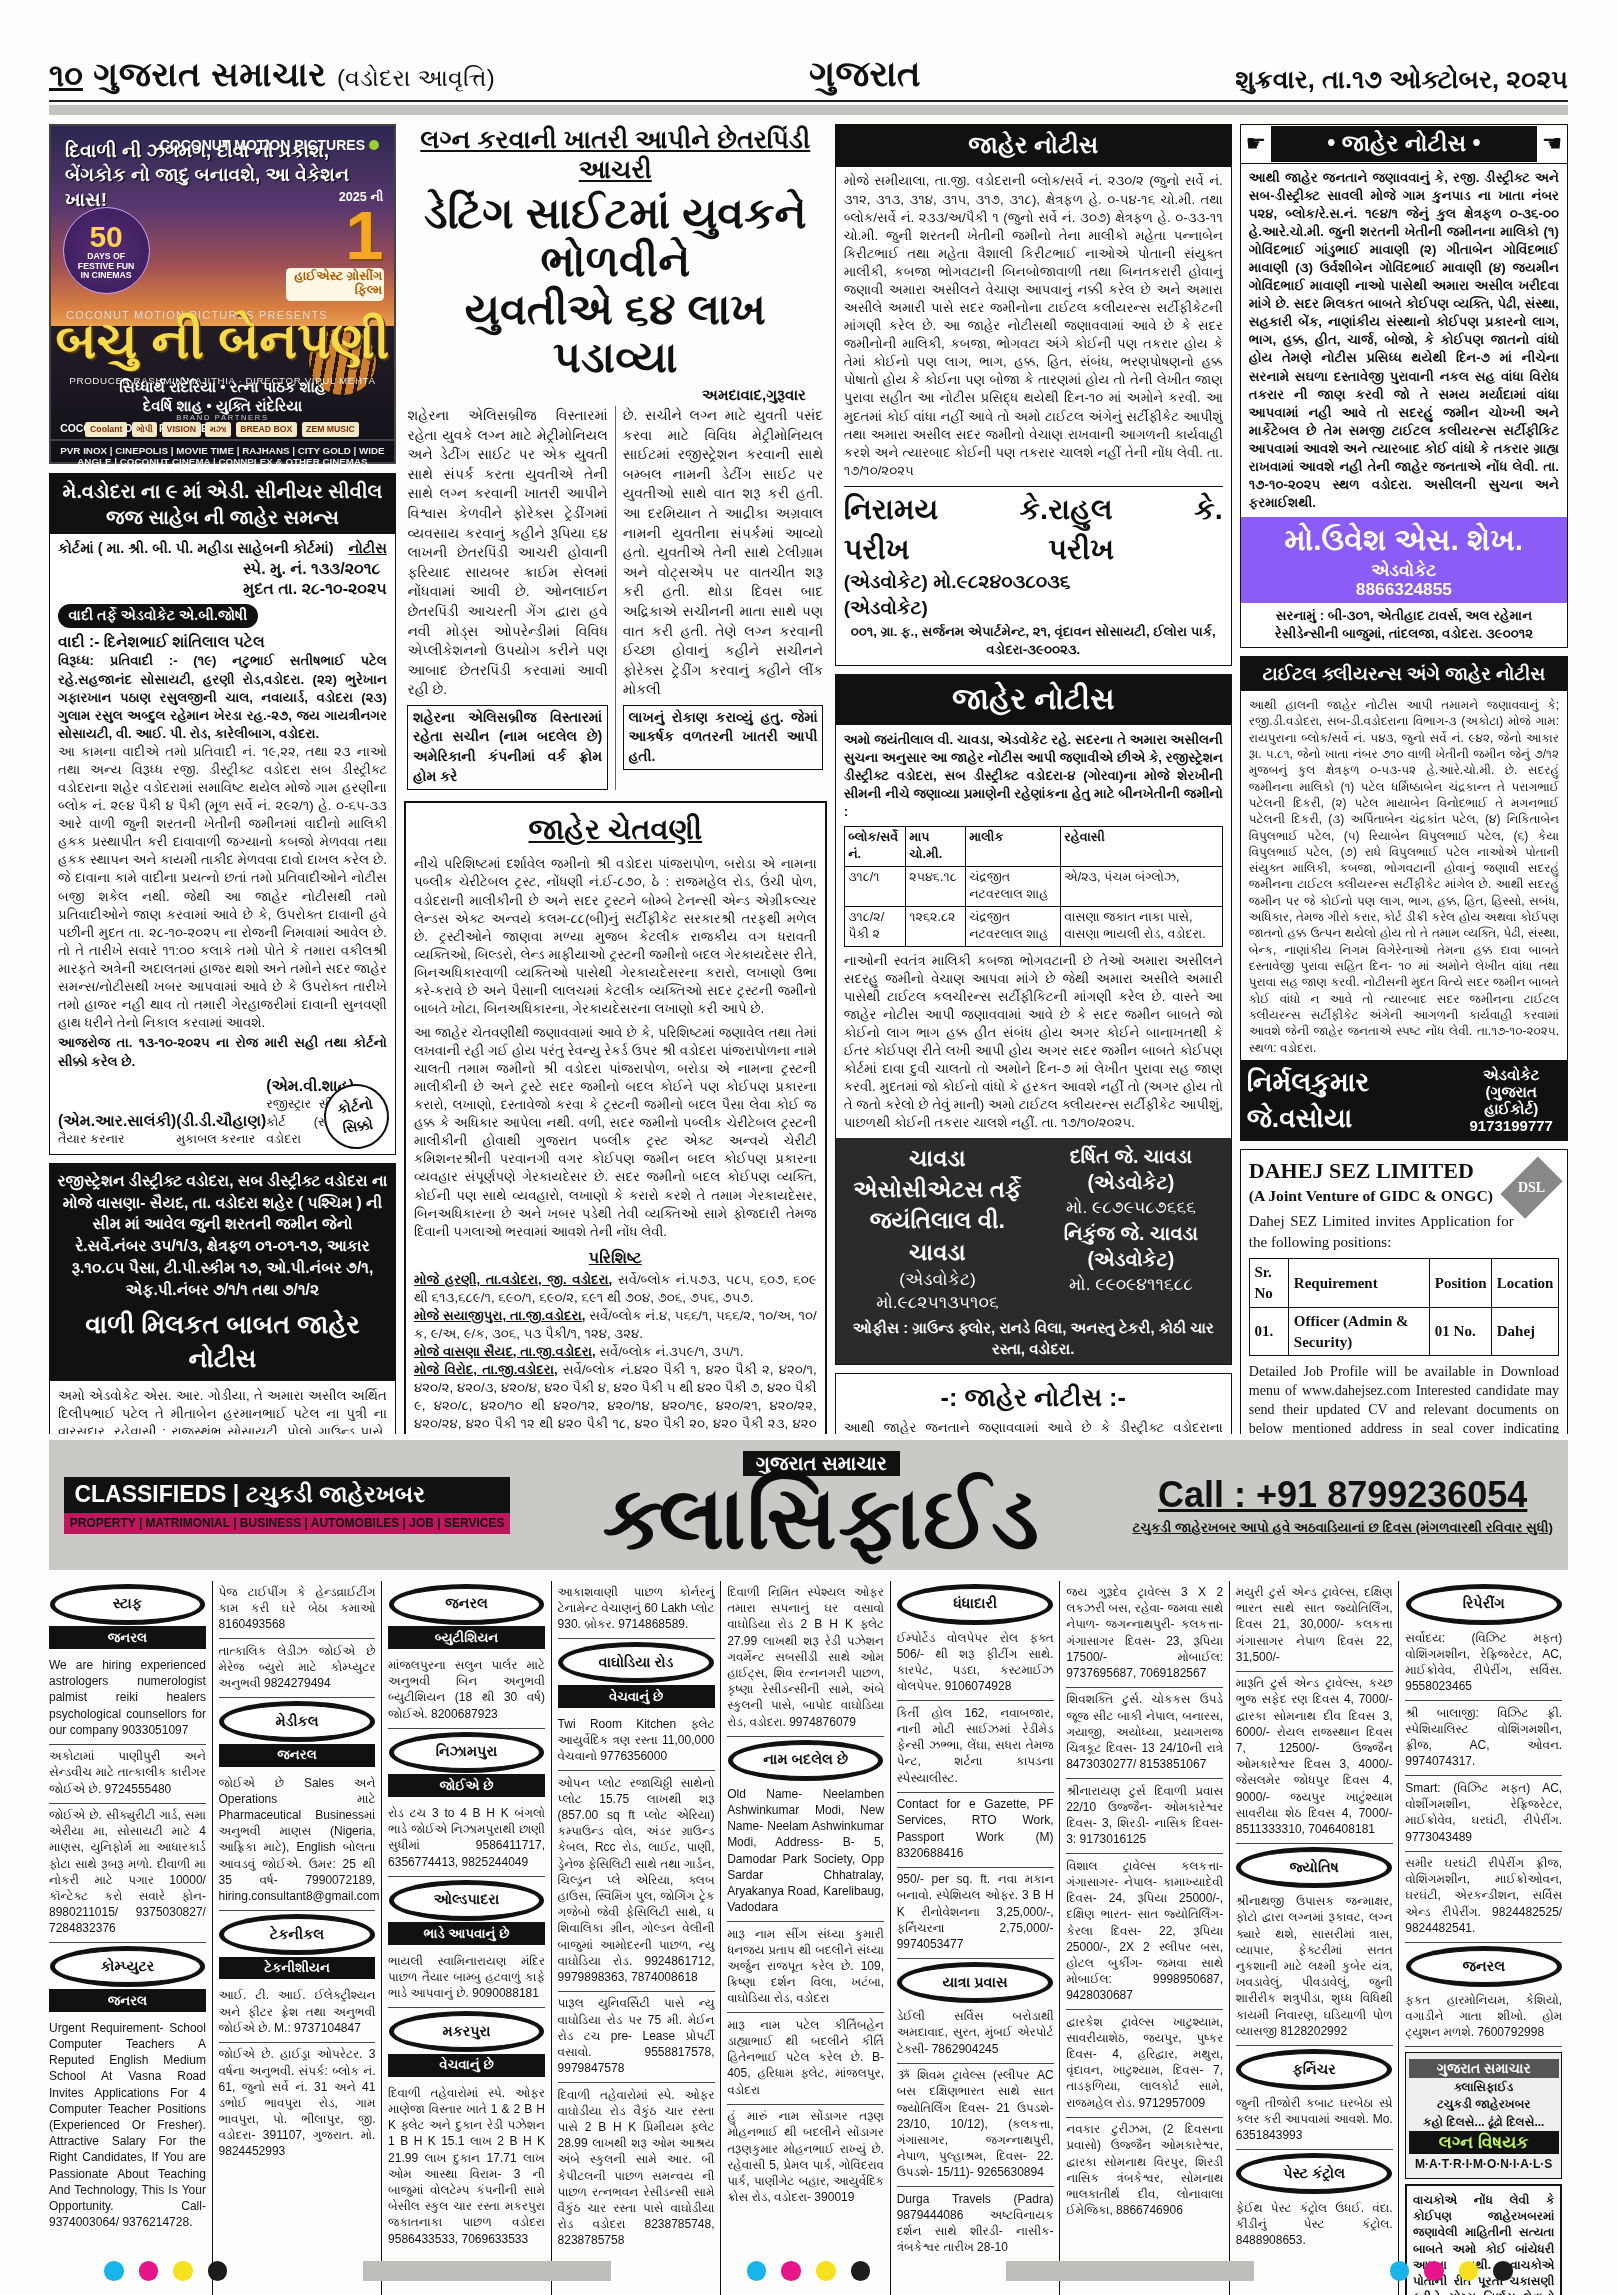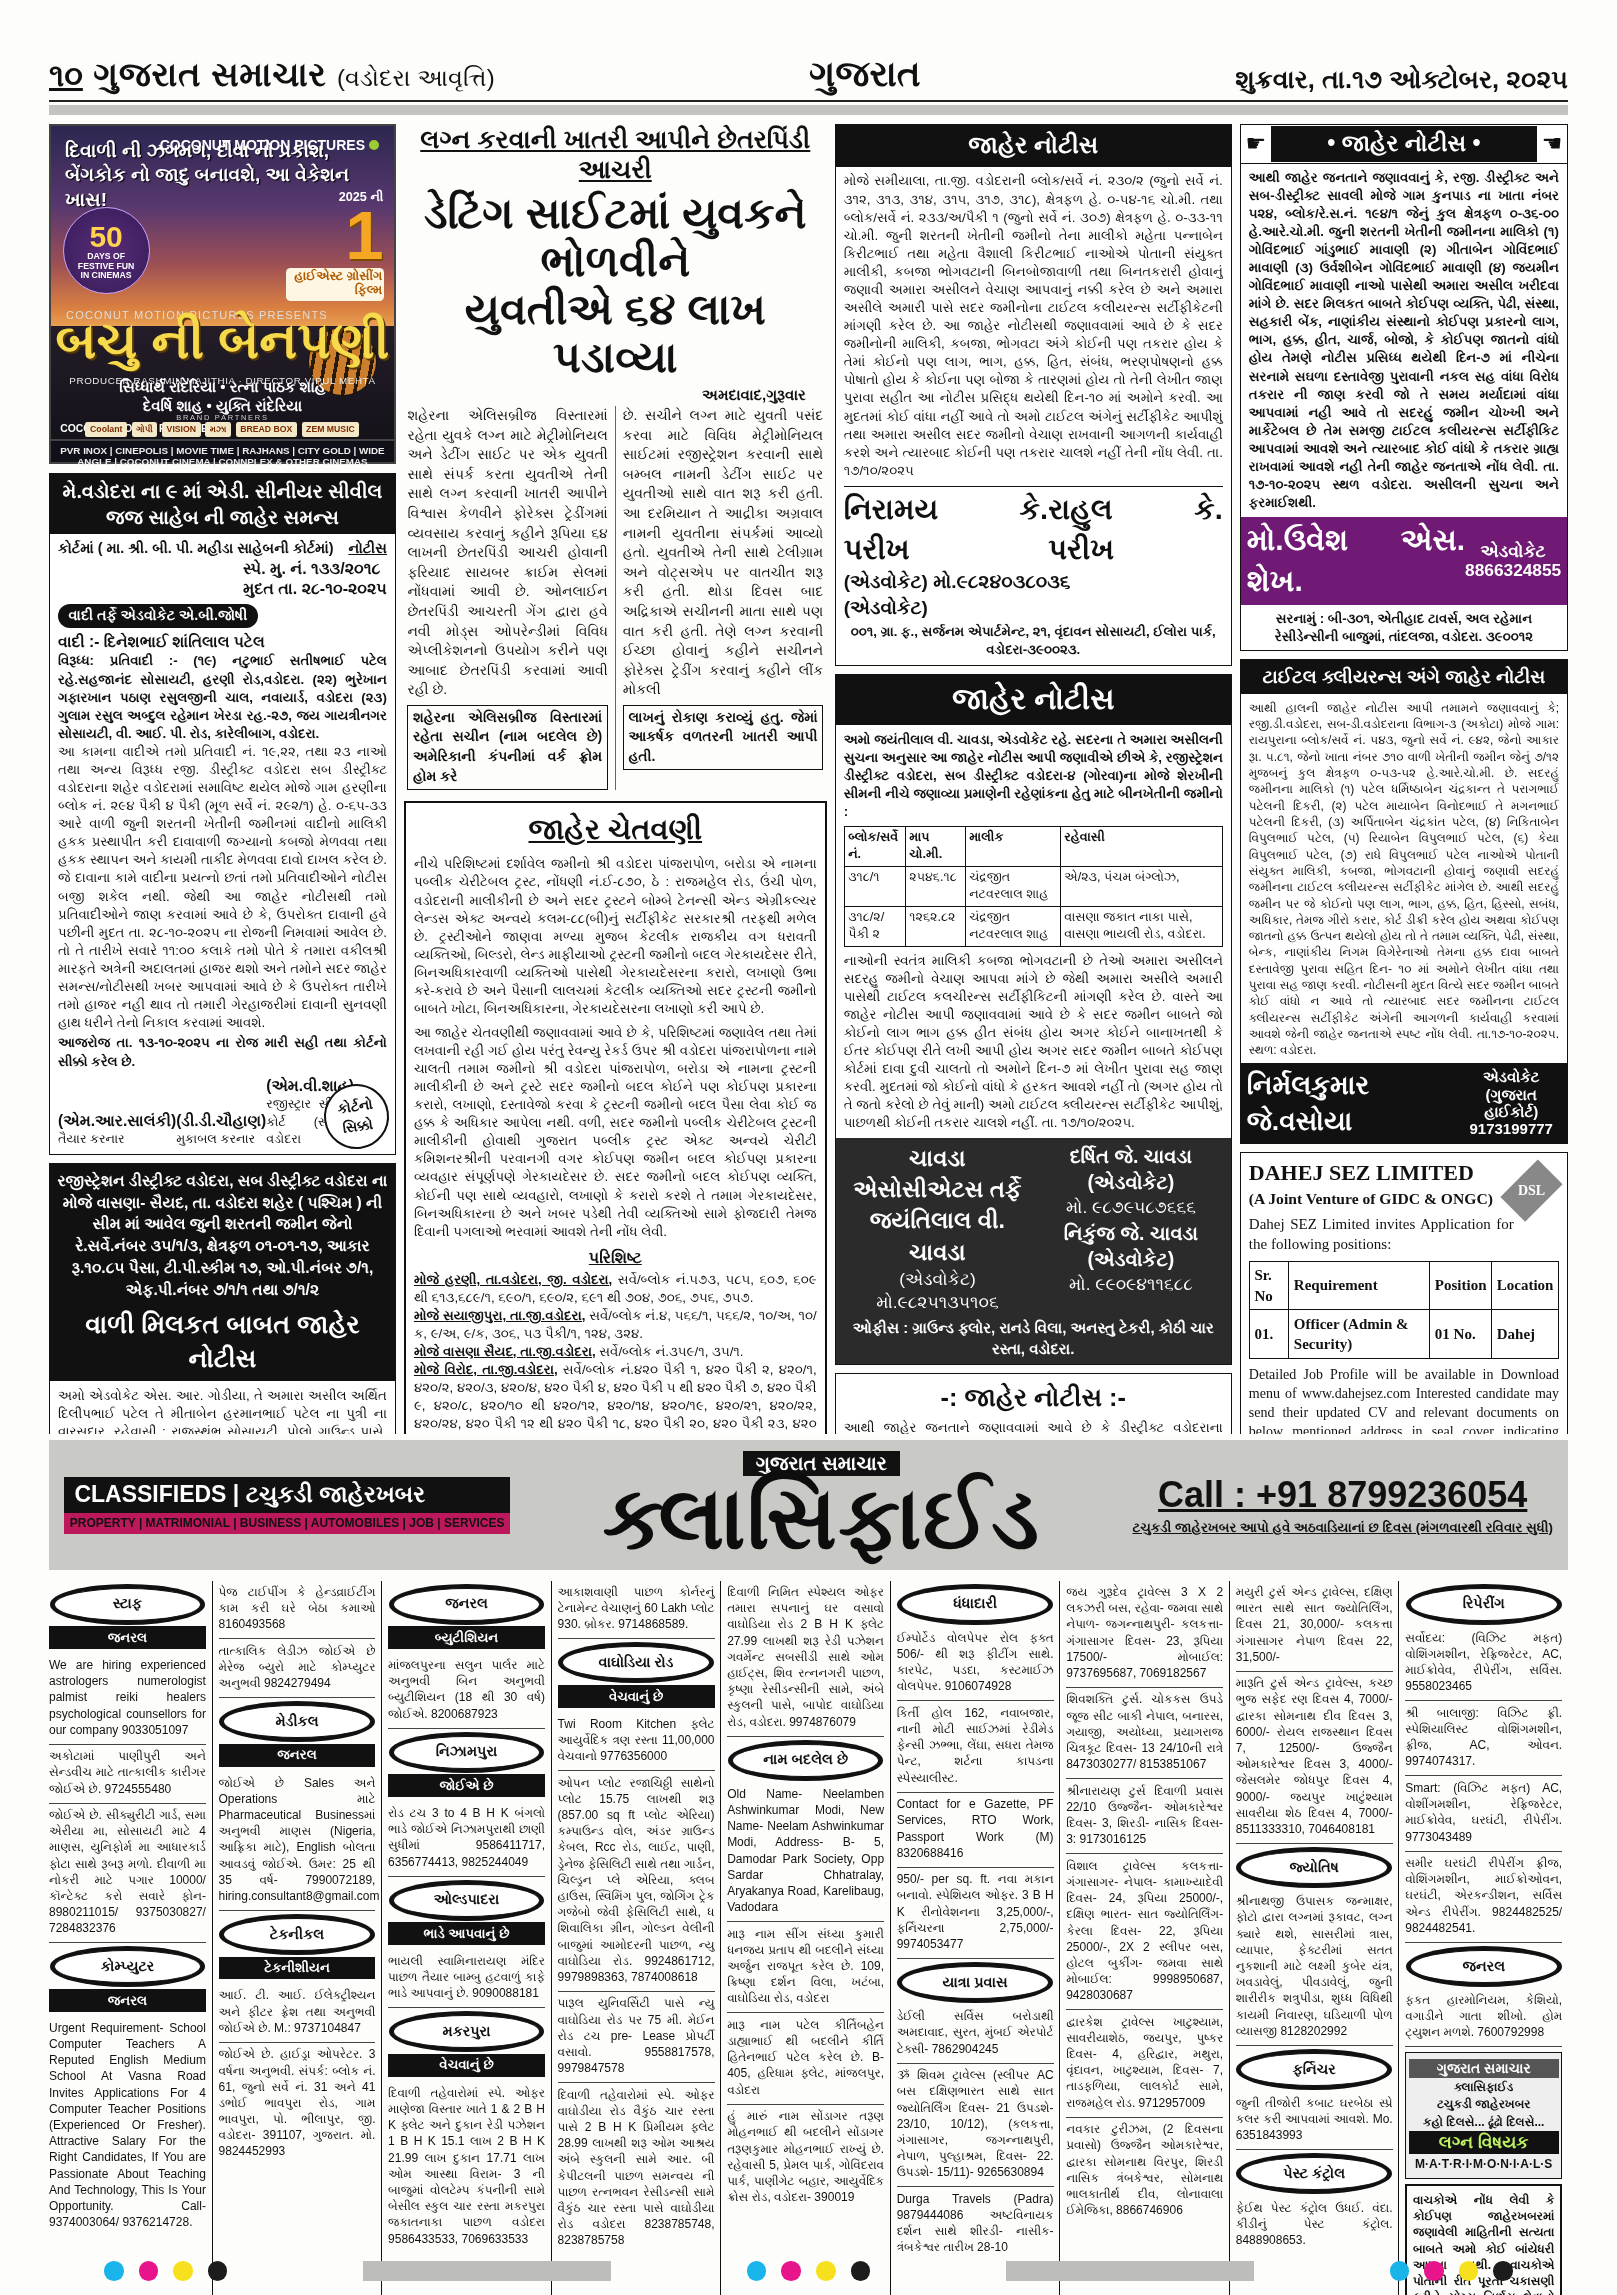--- a/index.html
+++ b/index.html
@@ -92,21 +92,21 @@
   .chavda-sign .n2{font-size:17.3px;text-align:center;}
   .chavda-office{text-align:center;font-weight:bold;font-size:15px;margin-top:3.5px;}
 
   
   .bgm-title{text-align:center;font-size:25.4px;font-weight:bold;margin:0 0 4.6px;}
 
   
   .hand{font-size:23px;}
   .uv-bar{display:flex;align-items:center;justify-content:space-between;background:#fff;margin:-5.8px -8px 4.6px;border-bottom:1.7px solid #111;padding:1.2px 4.6px;}
   .uv-bar .t{flex:1;background:#111;color:#fff;text-align:center;font-weight:bold;font-size:23px;padding:2.3px 0;margin:0 4.6px;}
-  .uv-sign{background:#701a75;color:#fff;margin:4.6px -8px 0;padding:3.5px 5.8px;display:flex;align-items:center;justify-content:space-between;}
+  .uv-sign{background:#8b5cf6;color:#fff;margin:4.6px -8px 0;padding:3.5px 5.8px;display:flex;align-items:center;justify-content:space-between;flex-direction:column;}
   .uv-sign .nm{font-size:30px;font-weight:bold;}
   .uv-sign .ph{text-align:center;font-weight:bold;font-size:17.3px;line-height:1.1;}
   .uv-addr{font-weight:bold;font-size:13.3px;text-align:center;margin:4.6px -3.5px -2.3px;}
   .vasoya-sign{background:#111;color:#fff;margin:4.6px -8px -5.8px;padding:3.5px 5.8px;display:flex;align-items:center;justify-content:space-between;}
   .vasoya-sign .nm{font-size:26.6px;font-weight:bold;}
   .vasoya-sign .rl{text-align:center;font-weight:bold;font-size:15px;line-height:1.15;}
 
   
   .dahej{font-family:"Liberation Serif","DejaVu Serif",serif;}
   .dj-head{display:flex;justify-content:space-between;align-items:flex-start;}

